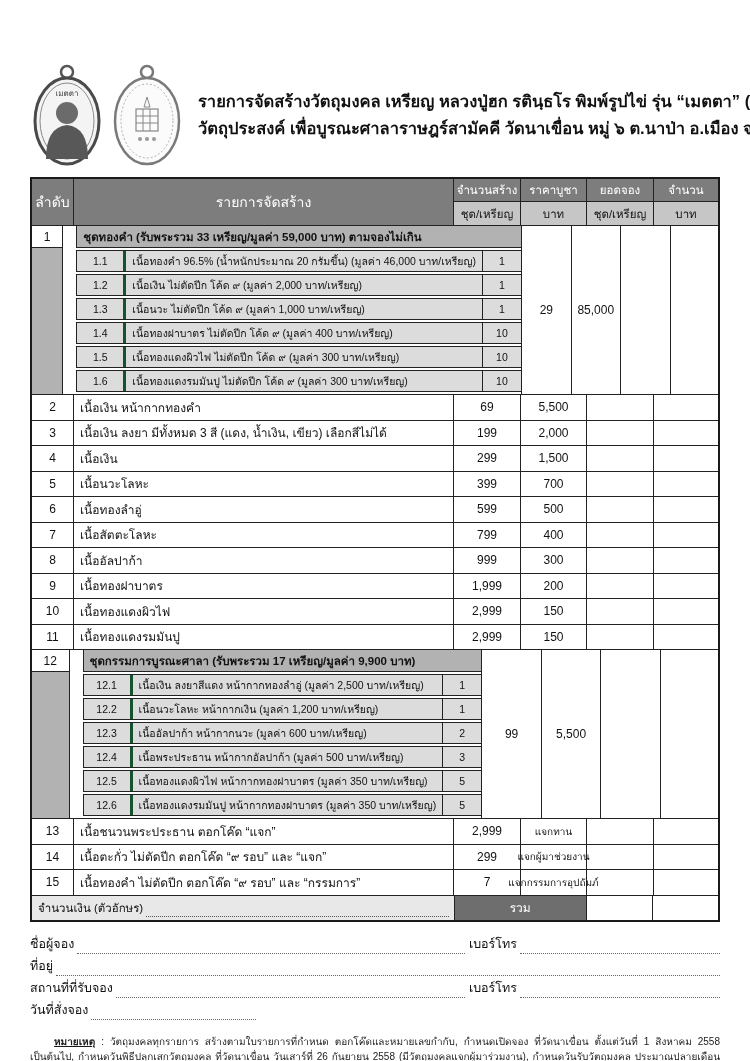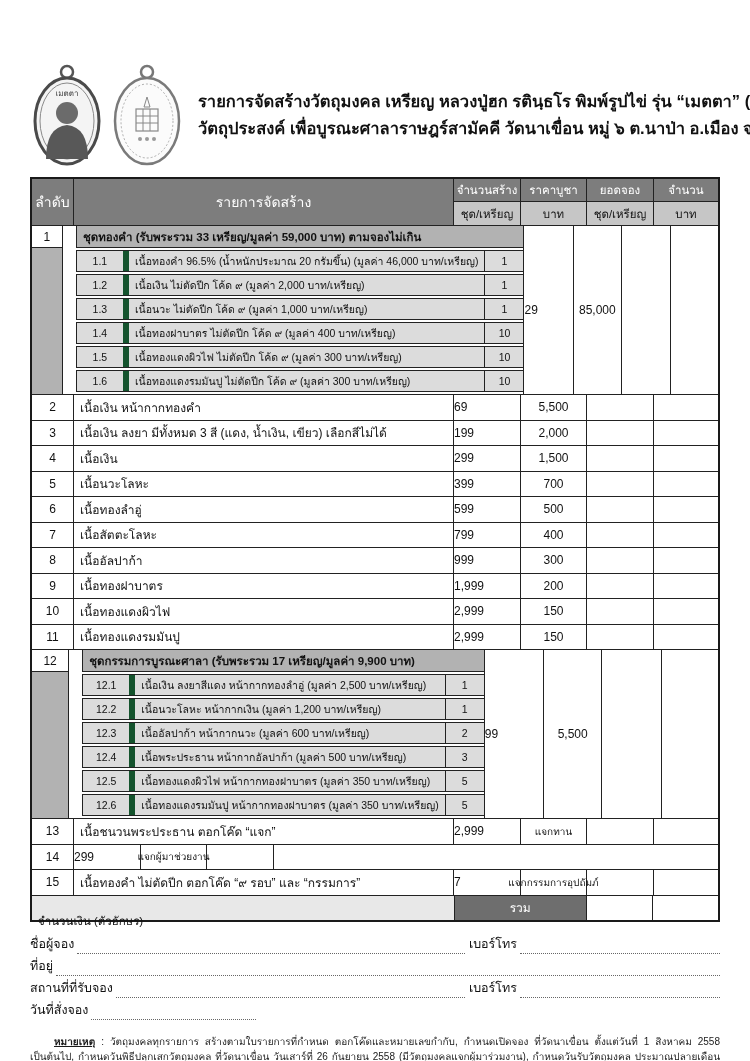--- a/index.html
+++ b/index.html
@@ -9,46 +9,46 @@
   
   .hdr{display:flex;align-items:center;height:110px;}
   .amulets{width:158px;display:flex;align-items:center;}
   .title-block{flex:1;padding-left:14px;}
   .title-line{font-size:16.5px;font-weight:bold;line-height:1.65;white-space:nowrap;}
 
   
   .tbl{border:2px solid #1a1a1a;margin-top:7px;font-size:12px;}
   .thead{display:flex;height:46px;border-bottom:1px solid #222;}
   .c{border-right:1px solid #222;display:flex;align-items:center;justify-content:center;box-sizing:border-box;}
-  .no{width:42px;} .item{flex:1;justify-content:flex-start;} .qty{width:67px;justify-content:space-between;} .price{width:66px;} .ordered{width:67px;} .amount{width:64px;border-right:none;}
+  .no{width:42px;} .item{flex:1;justify-content:flex-start;} .qty{width:67px;} .price{width:66px;} .ordered{width:67px;} .amount{width:64px;border-right:none;}
   .th-full{background:#7d7d7d;color:#fff;font-size:14px;}
   .th-stack{flex-direction:column;align-items:stretch;padding:0;}
   .th-top{height:22px;background:#7d7d7d;color:#fff;border-bottom:1px solid #222;display:flex;align-items:center;justify-content:center;font-size:11.5px;}
   .th-bot{flex:1;background:#c6c6c6;color:#111;display:flex;align-items:center;justify-content:center;font-size:11.5px;}
 
   .trow{display:flex;border-bottom:1px solid #222;}
   .item-row{height:24.5px;}
   .item-row .item{padding:0 6px;}
   .price.txt{font-size:10px;white-space:nowrap;}
 
   
   .gcol{flex-direction:column;align-items:stretch;padding:0;}
   .gnum{height:21px;display:flex;align-items:center;justify-content:center;border-bottom:1px solid #222;}
   .gband{flex:1;background:#b2b2b2;}
   .gitem{display:block;padding:0 0 0 13px;}
   .ghead{height:21px;background:#b2b2b2;border-left:1px solid #222;border-bottom:1px solid #222;display:flex;align-items:center;padding-left:6px;font-weight:bold;font-size:11.5px;}
   .subrow{height:20px;margin-top:2px;border:1px solid #222;border-right:none;background:#dcdcdc;display:flex;align-items:stretch;}
   .subrow:last-child{margin-bottom:2px;}
-  .sno{width:46px;border-right:6px solid #14532d;display:flex;align-items:center;justify-content:center;font-size:10.5px;}
+  .sno{width:46px;border-right:3px solid #14532d;display:flex;align-items:center;justify-content:center;font-size:10.5px;}
   .slabel{flex:1;display:flex;align-items:center;padding:0 6px;font-size:10.5px;white-space:nowrap;overflow:hidden;}
   .sqty{width:38px;border-left:1px solid #222;display:flex;align-items:center;justify-content:center;font-size:10.5px;}
 
   
   .totrow{display:flex;height:24px;}
-  .tot-left{width:425px;background:#e8e8e8;border-right:1px solid #222;display:flex;align-items:flex-start;padding:16px 5px 3px 6px;font-size:11.5px;box-sizing:border-box;flex-direction:column;}
+  .tot-left{width:425px;background:#e8e8e8;border-right:1px solid #222;display:flex;align-items:flex-end;padding:0 5px 3px 6px;font-size:11.5px;box-sizing:border-box;}
   .tot-left .dots{flex:1;border-bottom:1.5px dotted #555;height:12px;margin-left:3px;}
   .tot-sum{width:133px;background:#6e6e6e;color:#fff;border-right:1px solid #222;display:flex;align-items:center;justify-content:center;font-size:12px;box-sizing:border-box;}
   .tot-ordered{width:67px;border-right:1px solid #222;box-sizing:border-box;}
   .tot-amount{width:65px;box-sizing:border-box;}
 
   
   .form{margin-top:13px;}
   .fline{display:flex;align-items:flex-end;height:19px;font-size:12.5px;margin-top:3px;}
   .flabel{white-space:nowrap;}
   .dotl{border-bottom:1.5px dotted #666;flex:1;height:13px;margin-left:3px;}
@@ -315,20 +315,21 @@
     <div class="c no">13</div>
     <div class="c item">เนื้อชนวนพระประธาน ตอกโค๊ด “แจก”</div>
     <div class="c qty">2,999</div>
     <div class="c price txt">แจกทาน</div>
     <div class="c ordered"></div>
     <div class="c amount"></div>
   </div>
 
   <div class="trow item-row">
     <div class="c no">14</div>
+    <div class="c item">เนื้อตะกั่ว ไม่ตัดปีก ตอกโค๊ด “๙ รอบ” และ “แจก”</div>
     <div class="c qty">299</div>
     <div class="c price txt">แจกผู้มาช่วยงาน</div>
     <div class="c ordered"></div>
     <div class="c amount"></div>
   </div>
 
   <div class="trow item-row">
     <div class="c no">15</div>
     <div class="c item">เนื้อทองคำ ไม่ตัดปีก ตอกโค๊ด “๙ รอบ” และ “กรรมการ”</div>
     <div class="c qty">7</div>

